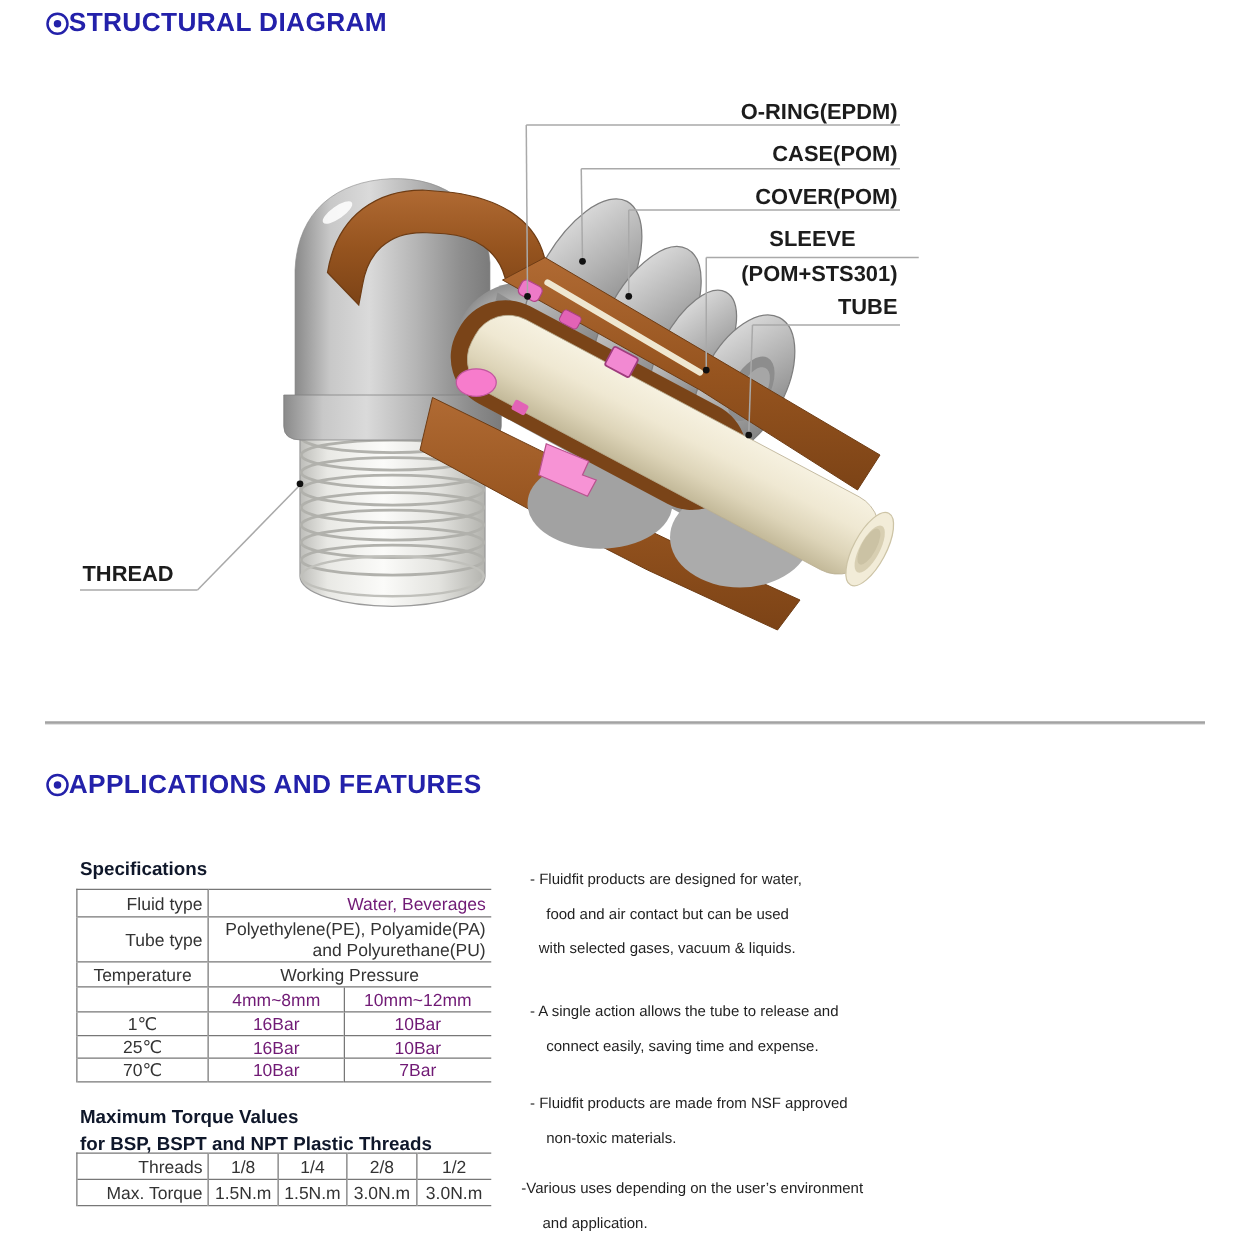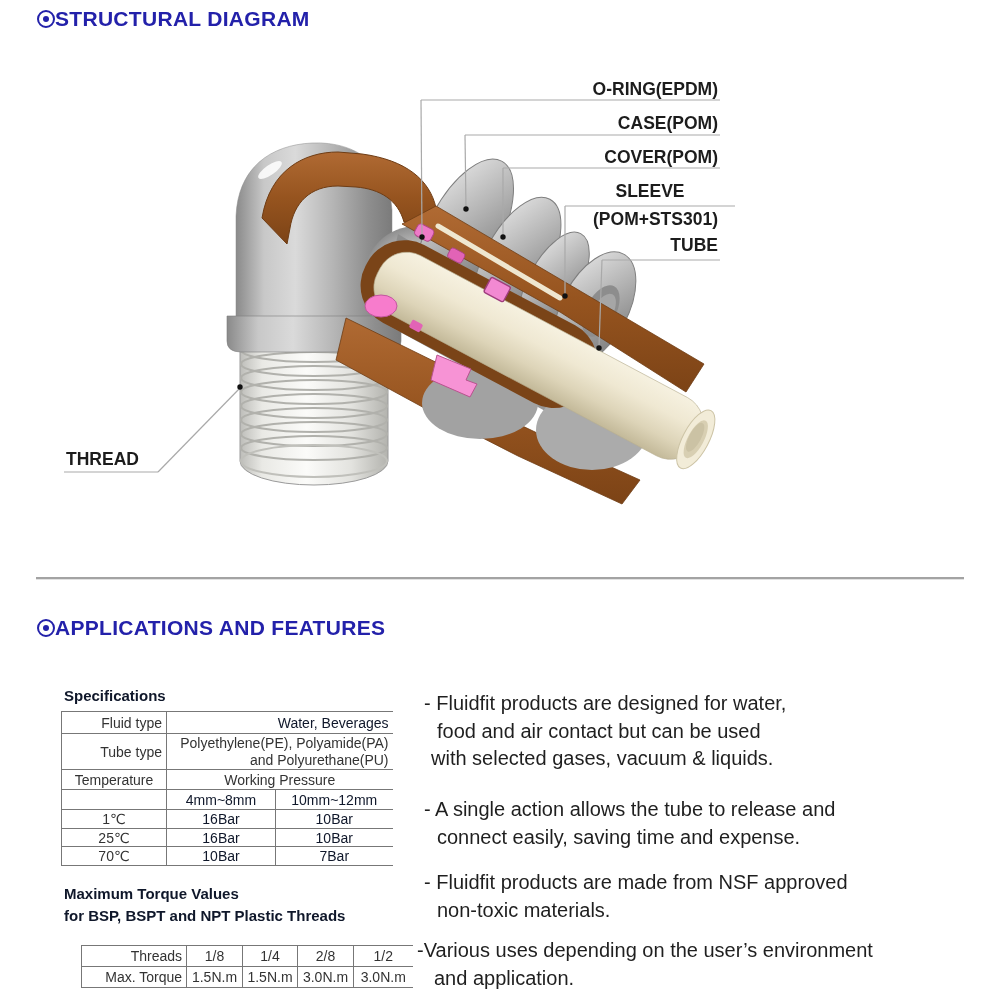--- a/index.html
+++ b/index.html
@@ -13,26 +13,26 @@
             margin:-3px 0 0 -3px;border-radius:50%;background:#2321aa;}
   .divider{position:absolute;left:36px;top:577px;width:928px;height:2px;background:#a3a3a3;
             border-bottom:1px solid #e2e2e2;}
   .subtitle{position:absolute;color:#0f172a;font-weight:600;font-size:15px;line-height:22px;}
   table.dt{border-collapse:collapse;table-layout:fixed;font-size:14px;color:#333;}
   table.dt td{border-left:1px solid #777;border-top:1px solid #777;padding:0 4px;
             overflow:hidden;white-space:nowrap;}
   table.dt{border-bottom:1px solid #777;}
   table.dt td:last-child{border-right:none;}
   .spec-table{position:absolute;left:61px;top:711px;width:331px;}
-  .torque-table{position:absolute;left:61px;top:945px;width:331px;margin-left:20px;}
+  .torque-table{position:absolute;left:61px;top:922px;width:331px;}
   td.l{text-align:right;padding-left:9px;}
   td.c{text-align:center;}
-  .bv{color:#0f172a;margin-top:44px;}
+  .bv{color:#701a75;margin-top:44px;}
   .sm{font-size:14px;line-height:17px;white-space:normal;}
-  .feat{position:absolute;font-size:20px;line-height:27.5px;color:#1f1f1f;}
+  .feat{position:absolute;font-size:12px;line-height:27.5px;color:#1f1f1f;}
   .feat div{white-space:nowrap;}
   .ind1{padding-left:13px;}
   .ind2{padding-left:7px;}
   .ind3{padding-left:17px;}
   svg .dlabel{font-family:"Liberation Sans","DejaVu Sans",sans-serif;font-size:17.5px;
             font-weight:600;fill:#1c1c1c;}
   svg .lead{stroke:#a9a9a9;stroke-width:1.2;fill:none;}
 </style>
 </head>
 <body>

